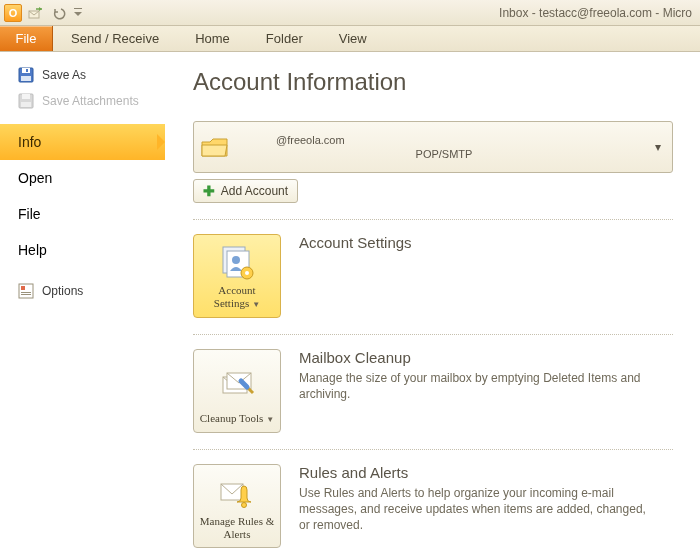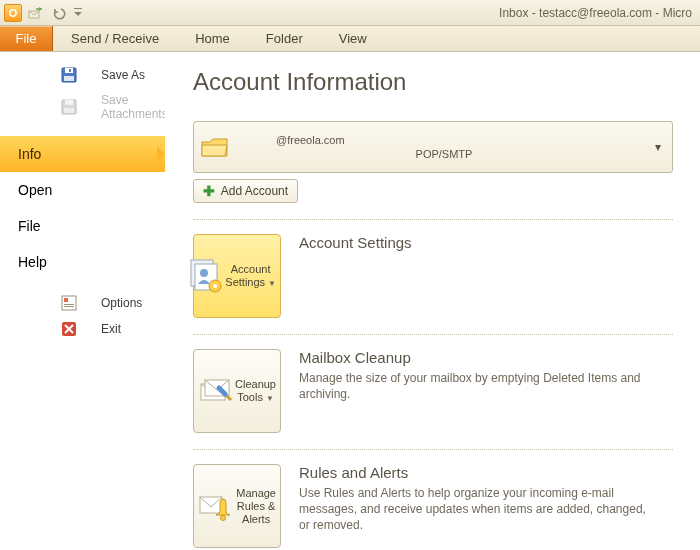--- a/index.html
+++ b/index.html
@@ -15,21 +15,21 @@
   
   .ribbon { height: 26px; background: linear-gradient(#f5efdc,#ece4cd); border-bottom: 1px solid #c9c0a8; display: flex; align-items: stretch; }
   .file-tab { width: 53px; background: linear-gradient(#f59d3f,#e37514); color: #fff; display: flex; align-items: center; justify-content: center; font-size: 13px; border-right: 1px solid #b85d0e; box-shadow: inset 0 1px 0 rgba(255,255,255,0.4); }
   .rtab { padding: 0 18px; display: flex; align-items: center; color: #4a4433; font-size: 13px; }
 
   
   .backstage { display: flex; height: calc(550px - 52px); }
 
   
   .nav { width: 165px; background: #fff; border-right: 0; padding-top: 10px; }
-  .nav-row { display: flex; align-items: center; gap: 24px; padding: 5px 12px 5px 18px; color: #3c3c3c; font-size: 12px; margin-left: 43px; }
+  .nav-row { display: flex; align-items: center; gap: 8px; padding: 5px 12px 5px 18px; color: #3c3c3c; font-size: 12px; }
   .nav-row.dim { color: #b6b6b6; }
   .nav-btn { padding: 10px 14px 10px 18px; color: #000000; font-size: 14px; position: relative; }
   .nav-btn.selected { background: linear-gradient(#ffd65a,#ffb528); color: #3c2a00; }
   .nav-btn.selected::after { content:""; position:absolute; right:-8px; top:50%; margin-top:-8px; border:8px solid transparent; border-left-color:#ffb528; }
   .nav-sep { height: 10px; }
   .nav-row .nicon { width: 16px; height: 16px; display:flex; align-items:center; justify-content:center; }
 
   
   .main { flex:1; background:#fff; padding: 16px 10px 0 28px; overflow:hidden; }
   .main h1 { font-size: 24px; font-weight: normal; color:#5a5448; margin-bottom: 25px; }
@@ -39,21 +39,21 @@
   .acct-txt { flex:1; line-height:14px; color:#5a5448; }
   .acct-txt .l1 { font-size:11px; }
   .acct-txt .l2 { font-size:11px;text-align:center; }
   .acct-drop { width:12px; text-align:center; color:#5a5448; }
 
   .add-acct { margin-top:6px; display:inline-flex; align-items:center; gap:6px; border:1px solid #bfb79f; border-radius:3px; background:linear-gradient(#fdfcf7,#f3eedc); padding:4px 9px; color:#4a4433; font-size:12px; }
 
   .divider { border:none; border-top:1px dotted #c6c0ae; margin: 16px 0 14px 0; width: 480px; }
 
   .block { display:flex; gap:18px; width: 480px; }
-  .bigbtn { width:88px; height:84px; border:1px solid #bfb79f; border-radius:4px; background:linear-gradient(#fdfcf6,#f3eedc); display:flex; flex-direction:row; align-items:center; justify-content:flex-end; padding:6px 4px; color:#4a4433; text-align:center; position:relative; }
+  .bigbtn { width:88px; height:84px; border:1px solid #bfb79f; border-radius:4px; background:linear-gradient(#fdfcf6,#f3eedc); display:flex; flex-direction:column; align-items:center; justify-content:flex-end; padding:6px 4px; color:#4a4433; text-align:center; position:relative;font-family:Liberation Serif, serif; }
   .bigbtn.hl { background:linear-gradient(#fff0a6,#ffe06a); border-color:#d9b24a; }
   .bigbtn .bicon { flex:1; display:flex; align-items:center; justify-content:center; }
   .bigbtn .blabel { font-size:11px; line-height:13px; }
   .bigbtn .drop { font-size:8px; margin-left:3px; color:#6b6455; }
   .desc h2 { font-size:15px; font-weight:normal; color:#5a5448; margin-bottom:4px; }
   .desc p { font-size:12px; color:#706a5a; line-height:16px; max-width: 360px; }
 
   svg { display:block; }
 </style>
 </head>
@@ -131,29 +131,20 @@
       <span class="nicon">
         <svg width="16" height="16" viewBox="0 0 16 16">
             <rect x="1" y="1" width="14" height="14" fill="#fff" stroke="#9a927b"></rect>
             <rect x="3" y="3" width="4" height="4" fill="#e06a4a"></rect>
             <rect x="3" y="9" width="10" height="1" fill="#9a927b"></rect>
             <rect x="3" y="11" width="10" height="1" fill="#9a927b"></rect>
           </svg>
       </span>
       <span>Options</span>
     </div>
-    <div class="nav-row">
-      <span class="nicon">
-        <svg width="16" height="16" viewBox="0 0 16 16">
-            <rect x="1" y="1" width="14" height="14" rx="2" fill="#d44a3a"></rect>
-            <path d="M4 4 L12 12 M12 4 L4 12" stroke="#fff" stroke-width="2"></path>
-          </svg>
-      </span>
-      <span>Exit</span>
-    </div>
   </div>
 
   <div class="main">
     <h1>Account Information</h1>
 
     <div class="acct-picker">
       <span class="folder-ic">
         <svg width="30" height="26" viewBox="0 0 30 26">
             <path d="M2 8 L10 8 L13 5 L27 5 L27 22 L2 22 Z" fill="#ffd76a" stroke="#caa133"></path>
             <path d="M2 11 L27 11 L25 22 L2 22 Z" fill="#ffe79a" stroke="#caa133"></path>

